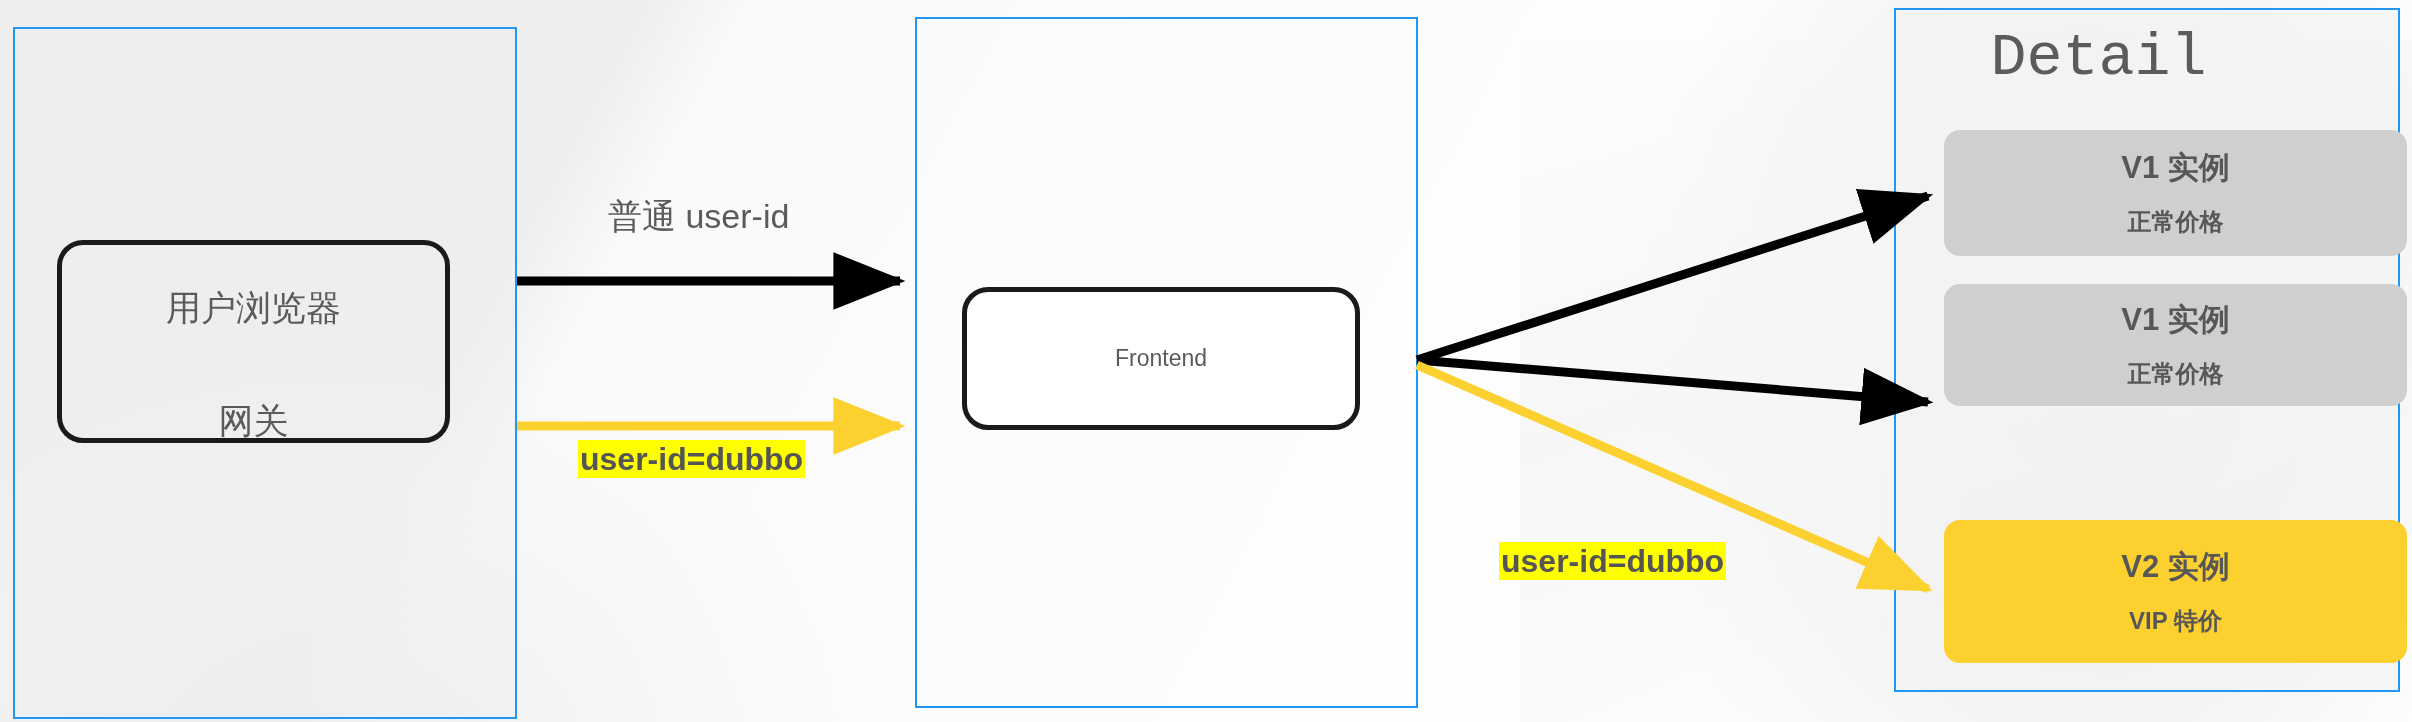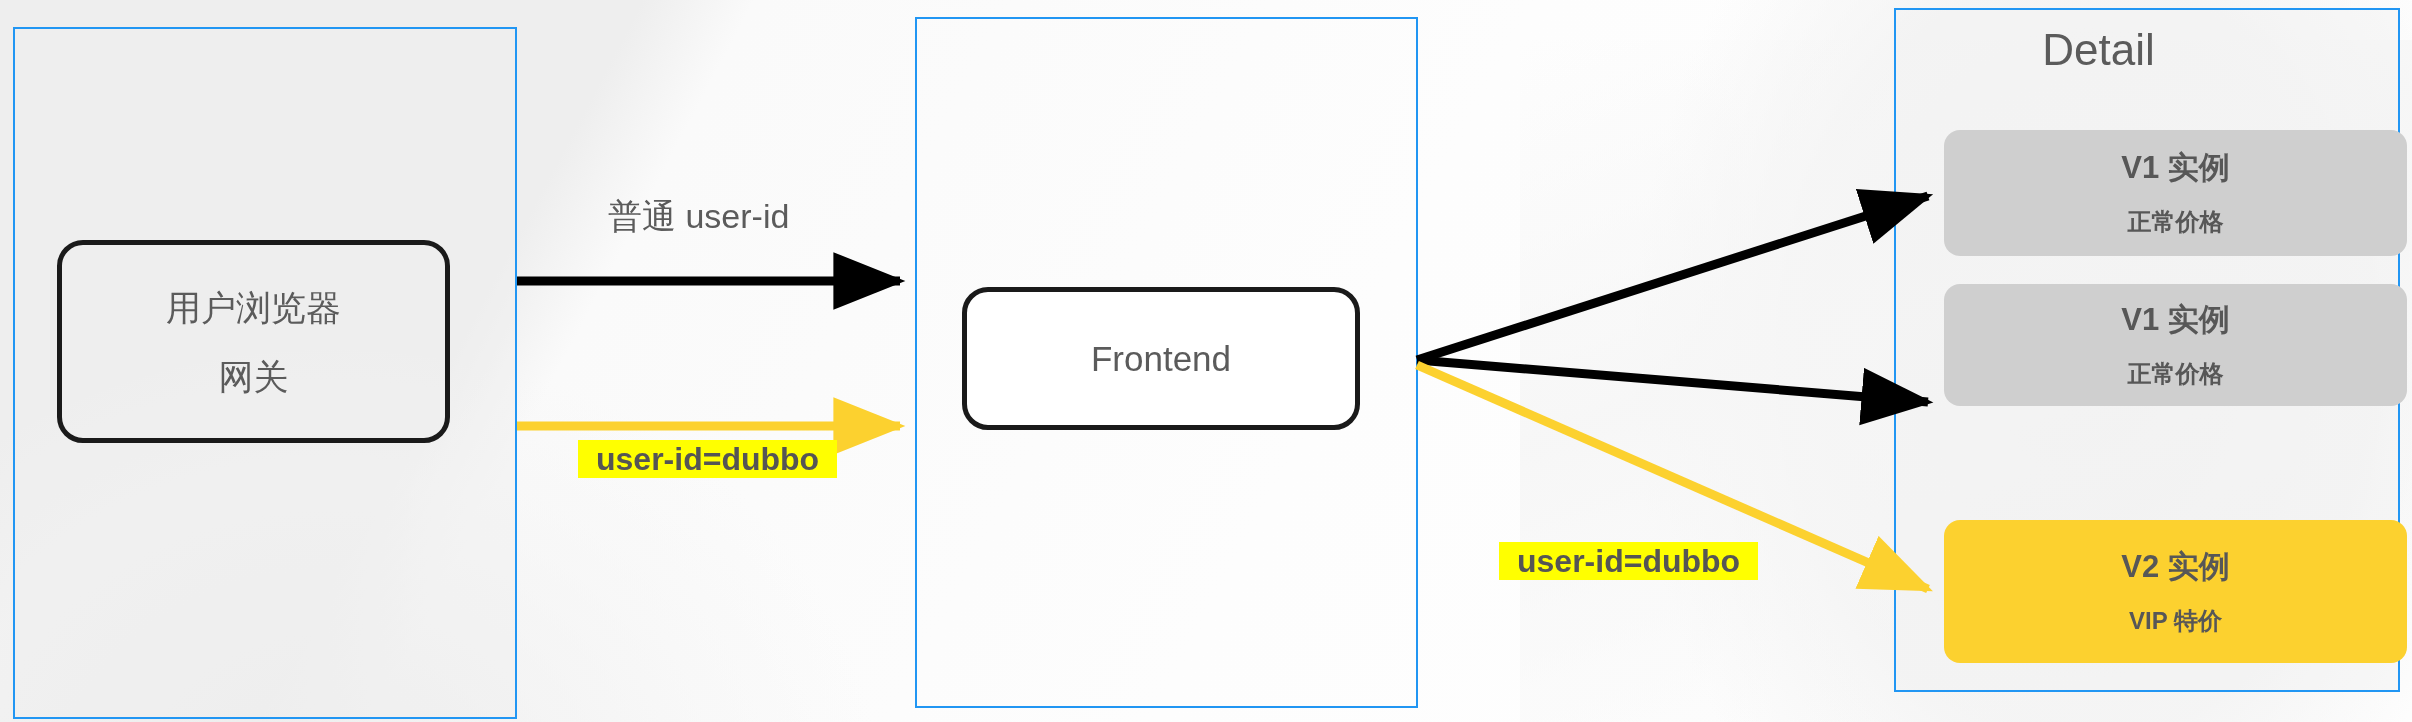--- a/index.html
+++ b/index.html
@@ -69,26 +69,26 @@
     align-items: center;
     justify-content: center;
     color: #5b5b5b;
     background: transparent;
   }
   .node-browser {
     left: 57px; top: 240px; width: 393px; height: 203px;
     background: rgba(238,238,238,0.55);
     gap: 34px;
   }
-  .node-browser .line { font-size: 35px; line-height: 1; }
+  .node-browser .line { font-size: 35px; line-height: 1; margin-top: 44px; }
   .node-frontend {
     left: 962px; top: 287px; width: 398px; height: 143px;
     background: rgba(255,255,255,0.85);
   }
-  .node-frontend .line { font-size: 35px; line-height: 1; }
+  .node-frontend .line { font-size: 23px; line-height: 1; }
 
   
   .card {
     position: absolute;
     left: 1944px;
     width: 463px;
     box-sizing: border-box;
     border-radius: 16px;
     display: flex;
     flex-direction: column;
@@ -127,35 +127,36 @@
     line-height: 1;
   }
   .label-plain {
     left: 608px; top: 199px;
     font-size: 34px;
   }
   .label-hl {
     font-size: 32px;
     font-weight: bold;
     background: #ffff00;
-    padding: 3px 18px;
+    padding: 3px 2px;
     color: #555555;
   }
   .label-hl-1 { left: 578px;  top: 440px; }
   .label-hl-2 { left: 1499px; top: 542px; }
 
   .panel-title {
     position: absolute;
     left: 1894px;
     top: 28px;
     width: 409px;
     text-align: center;
-    font-size: 44px;
+    font-size: 60px;
     color: #5b5b5b;
     line-height: 1;
+    font-family: Liberation Mono, monospace;
   }
 </style>
 </head>
 <body>
 
 <div id="canvas">
 
   <div class="bg-wash-a"></div>
   <div class="bg-wash-b"></div>
   <div class="bg-wash-c"></div>

